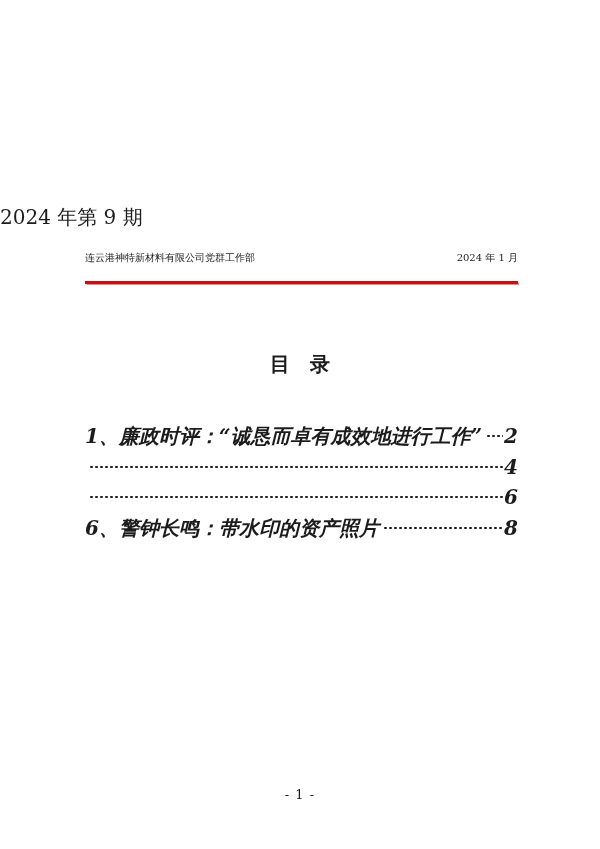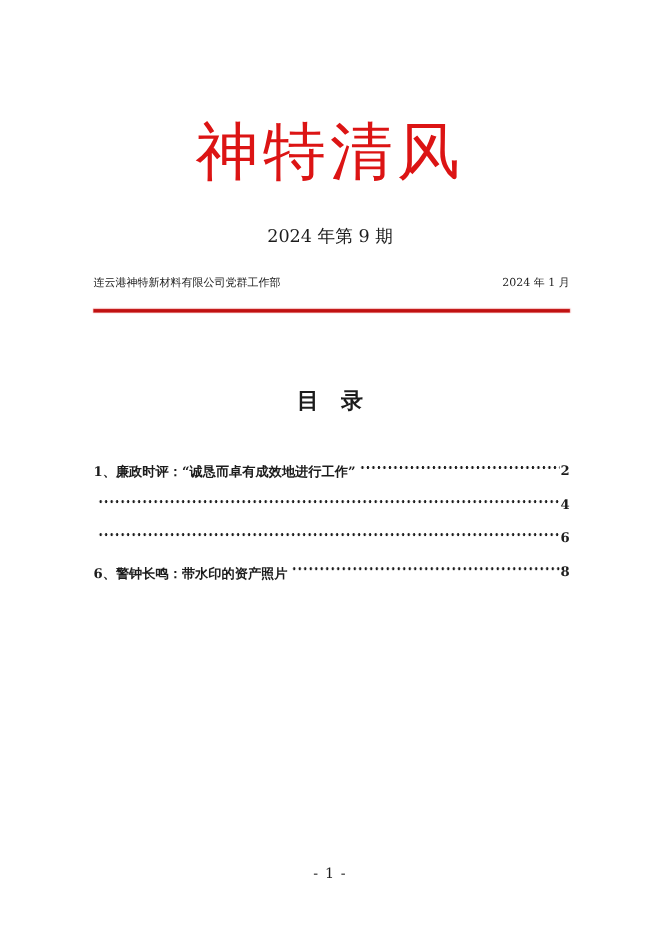--- a/index.html
+++ b/index.html
@@ -27,22 +27,21 @@
     text-align:center;
     font-size:57px;
     line-height:1.08;
     letter-spacing:4px;
     color:var(--masthead-red);
     font-weight:400;
   }
   .issue{
     position:absolute;
     top:205px; left:0; right:0;
-    text-align:center;
-    font-size:16px;
+    font-size:20px;
     line-height:1.2;
   }
   .header-row{
     position:absolute;
     top:251px; left:85px;
     width:433px;
     display:flex;
     justify-content:space-between;
     align-items:baseline;
     font-size:10px;
@@ -65,23 +64,25 @@
     line-height:1.2;
     white-space:pre;
   }
   .toc{
     position:absolute;
     top:421px; left:85px;
     width:433px;
   }
   .toc-row{
     display:flex;
+    align-items:center;
     height:30.6px;
-    font-size:12px;
+    font-size:20px;
     font-weight:700;
+    font-style:italic;
   }
   .toc-label{
     white-space:pre;
     flex:0 0 auto;
   }
   .toc-leader{
     flex:1 1 auto;
     height:8px;
     margin-left:4px;
     margin-right:1px;
@@ -100,21 +101,20 @@
     text-align:center;
     font-size:13px;
     letter-spacing:1px;
   }
 </style>
 </head>
 <body>
 
 <div class="page">
 
-  <div class="masthead">神特清风</div>
 
   <div class="issue">2024 年第 9 期</div>
 
   <div class="header-row">
     <span>连云港神特新材料有限公司党群工作部</span>
     <span>2024 年 1 月</span>
   </div>
 
   <div class="rule"></div>
 

